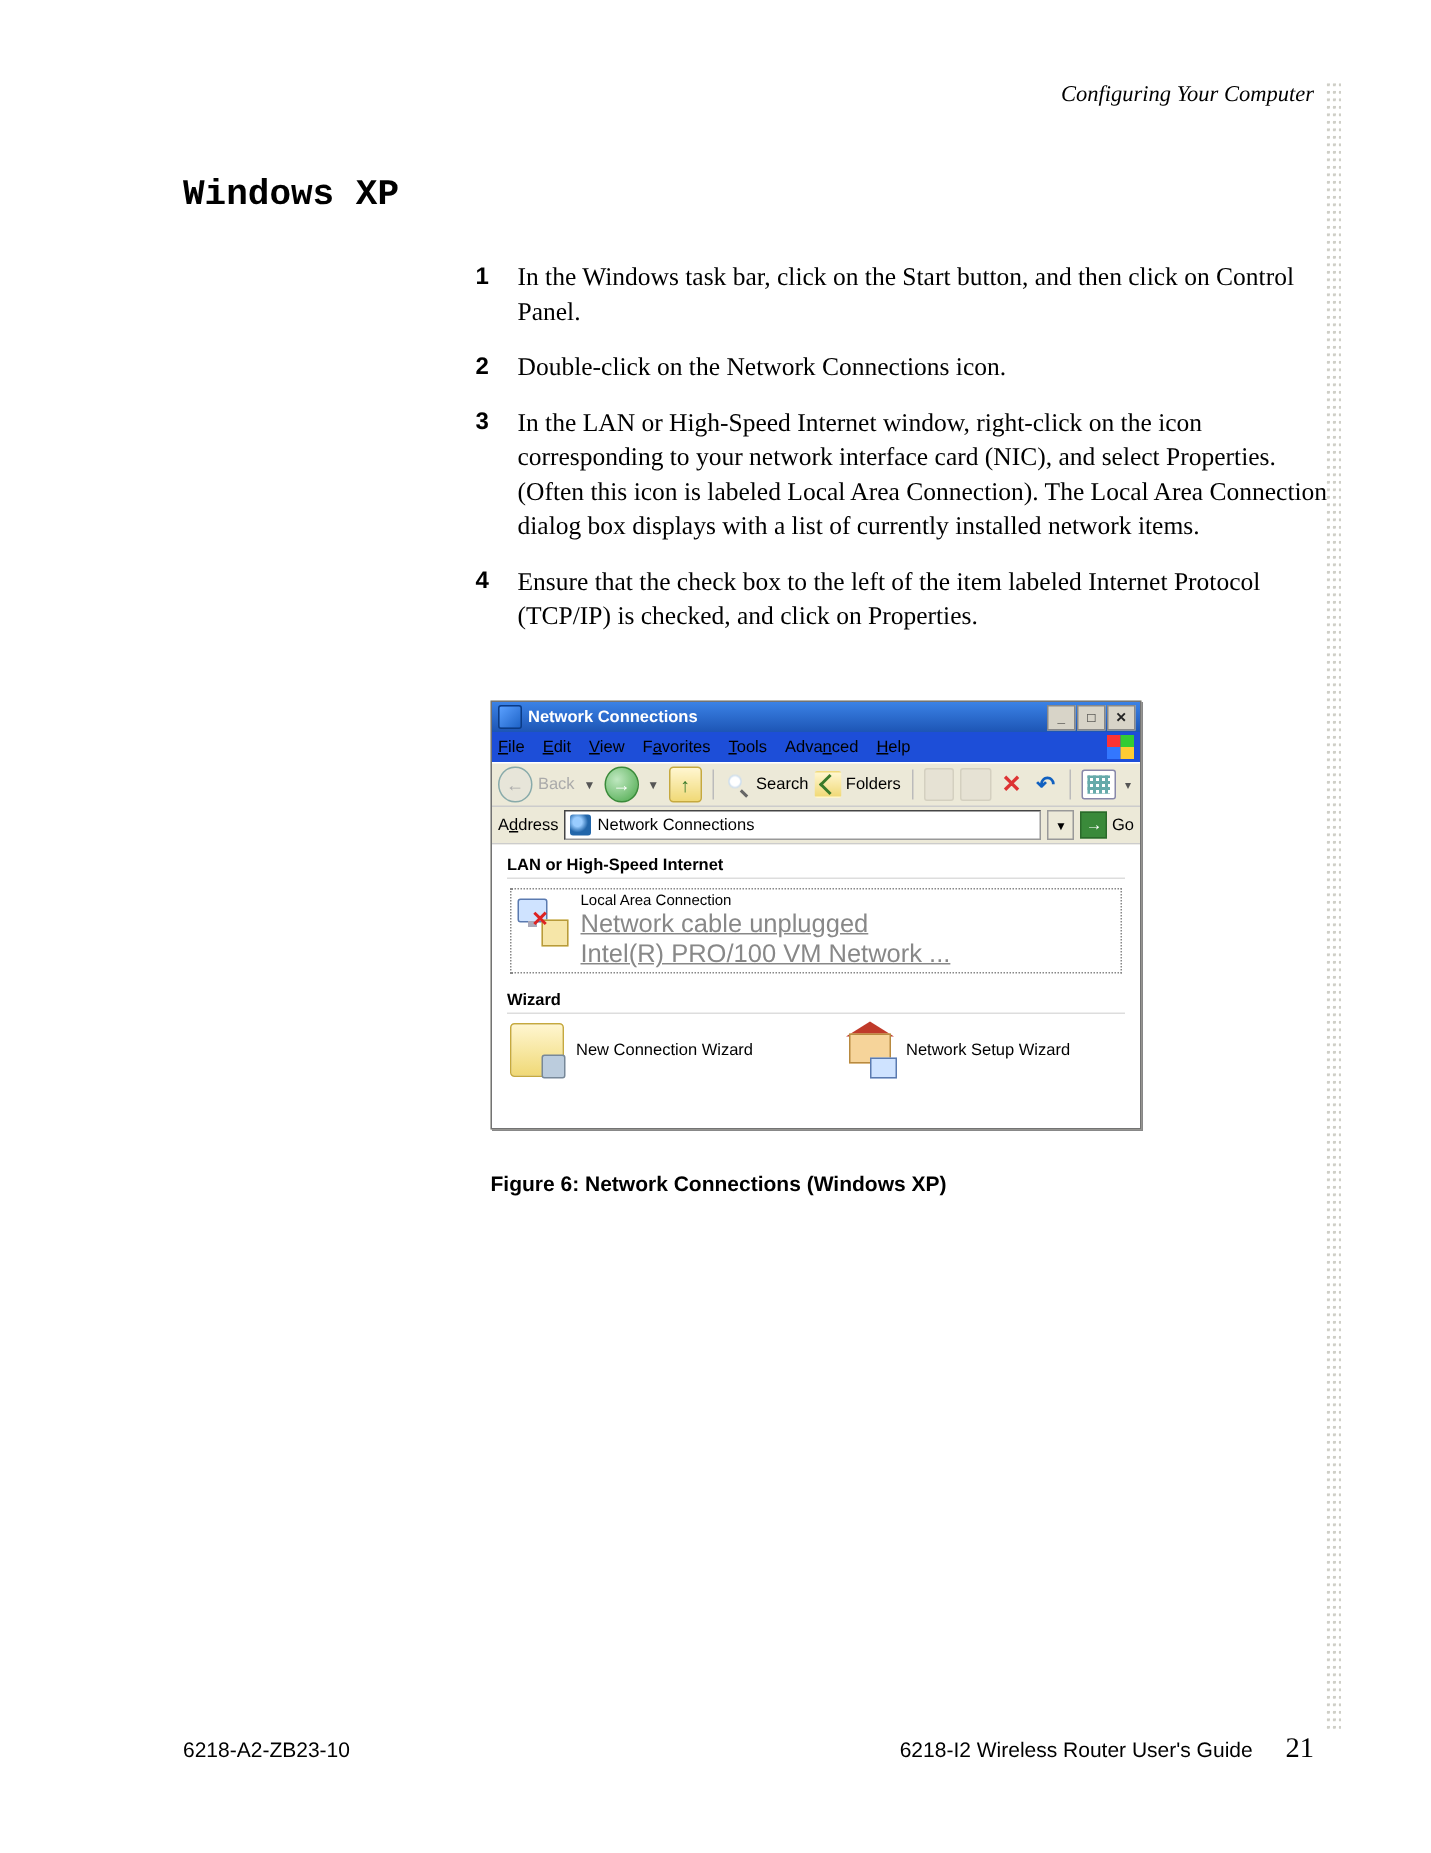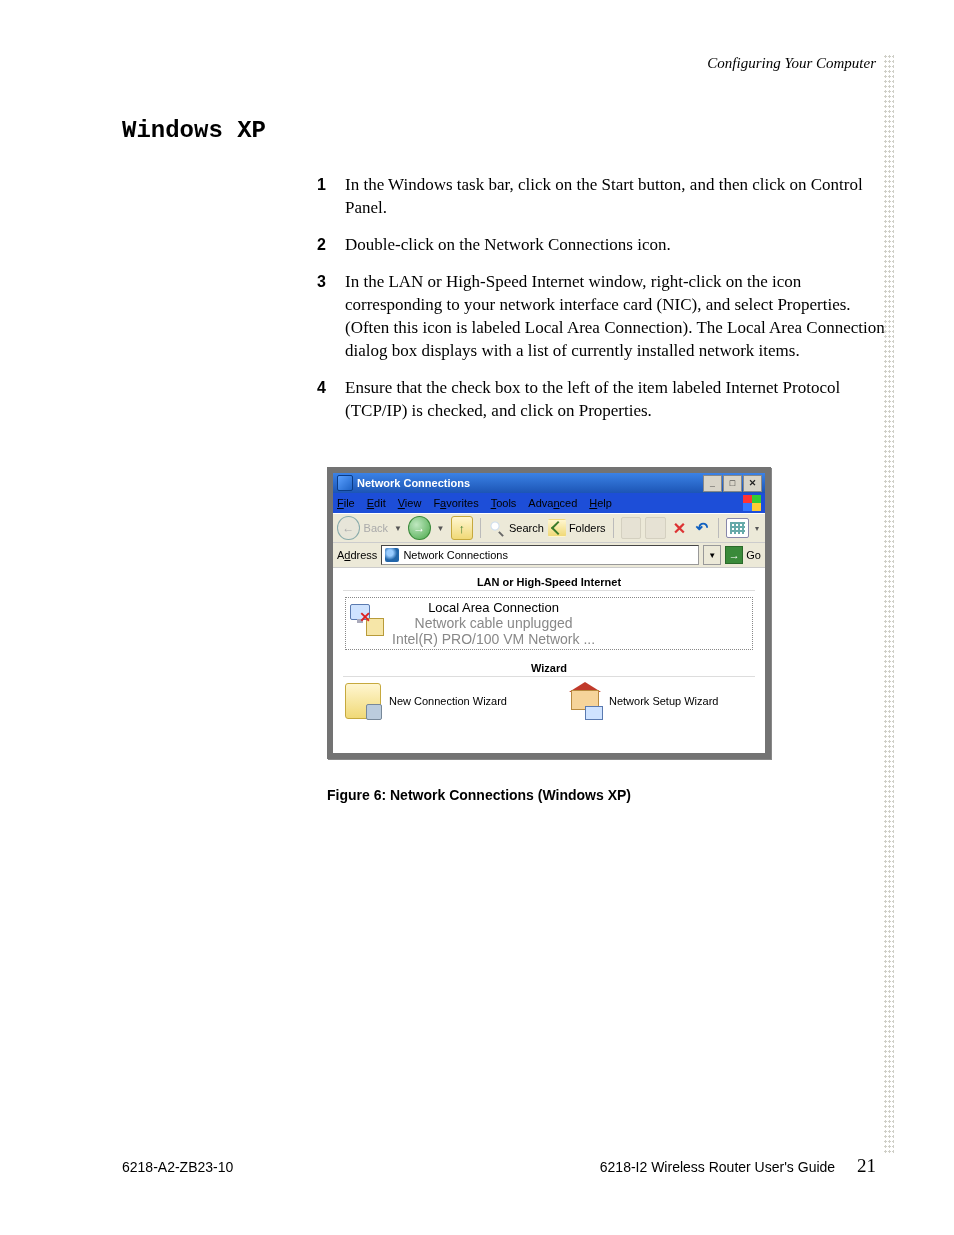--- a/index.html
+++ b/index.html
@@ -63,26 +63,25 @@
     font-family: Arial, Helvetica, sans-serif;
     font-weight: bold;
     font-size: 16px;
   }
   .figure-wrap {
     margin: 45px 0 0 205px;
   }
   
   .xp-window {
     width: 432px;
-    border: 6px solid #737373;
+    border: 1px solid #737373;
     font-family: Tahoma, Arial, sans-serif;
     font-size: 11px;
     background: #ece9d8;
     box-shadow: 1px 1px 0 #888;
-    text-align: center;
   }
   .xp-title {
     height: 20px;
     background: linear-gradient(180deg, #3b82e6 0%, #1d55b5 100%);
     color: #fff;
     display: flex;
     align-items: center;
     padding: 0 3px 0 4px;
   }
   .xp-title .t-icon {
@@ -166,22 +165,22 @@
   .go-btn .g-ic { width:16px;height:16px; background:#3a8a3a; border:1px solid #2a6a2a; color:#fff; display:flex;align-items:center;justify-content:center; font-size:11px;}
   .xp-body { background:#ffffff; padding: 6px 10px 30px 10px; }
   .grp-head { font-weight:bold; font-size:11px; padding:2px 0; border-bottom:1px solid #ddd; margin-bottom:6px;}
   .item-row { display:flex; align-items:flex-start; gap:8px; margin:4px 2px 10px 2px; }
   .item-row.sel { border:1px dotted #888; padding:2px; }
   .lac-icon { width:36px;height:36px; position:relative; }
   .lac-icon .mon { position:absolute; left:2px; top:4px; width:18px; height:14px; background:#cfe3ff; border:1px solid #5a7ab0; border-radius:2px;}
   .lac-icon .mon::after{content:"";position:absolute;left:6px;top:14px;width:6px;height:4px;background:#aab;}
   .lac-icon .plug { position:absolute; right:0; bottom:0; width:16px;height:16px; background:#f6e6a8; border:1px solid #b89b3a;}
   .lac-icon .redx { position:absolute; left:10px; top:10px; width:14px;height:14px; color:#d22; font-size:14px; font-weight:bold; display:flex;align-items:center;justify-content:center;}
-  .item-text .title { font-size:13px; }
-  .item-text .sub { font-size:14px; color:#888; }
+  .item-text .title { font-size:10px; }
+  .item-text .sub { font-size:17px; color:#888;text-decoration:underline; }
   .wiz-row { display:flex; gap:60px; margin:4px 2px; }
   .wiz { display:flex; align-items:center; gap:8px; }
   .wiz .ic { width:34px; height:34px; }
   .wiz .ic.a { background: linear-gradient(#fff6d0,#f0d977); border:1px solid #c6a93e; border-radius:3px; position:relative; }
   .wiz .ic.a::after { content:""; position:absolute; right:-2px; bottom:-2px; width:14px;height:14px; background:#bcd; border:1px solid #789; border-radius:2px; }
   .wiz .ic.b { position:relative; }
   .wiz .ic.b .house { position:absolute; left:4px; top:6px; width:26px; height:18px; background:#f6d49a; border:1px solid #b88a40;}
   .wiz .ic.b .roof { position:absolute; left:2px; top:-2px; width:0;height:0; border-left:16px solid transparent; border-right:16px solid transparent; border-bottom:10px solid #c03a2a;}
   .wiz .ic.b .mon { position:absolute; right:-2px; bottom:-2px; width:16px; height:12px; background:#cfe3ff; border:1px solid #5a7ab0;}
   .figure-caption {

